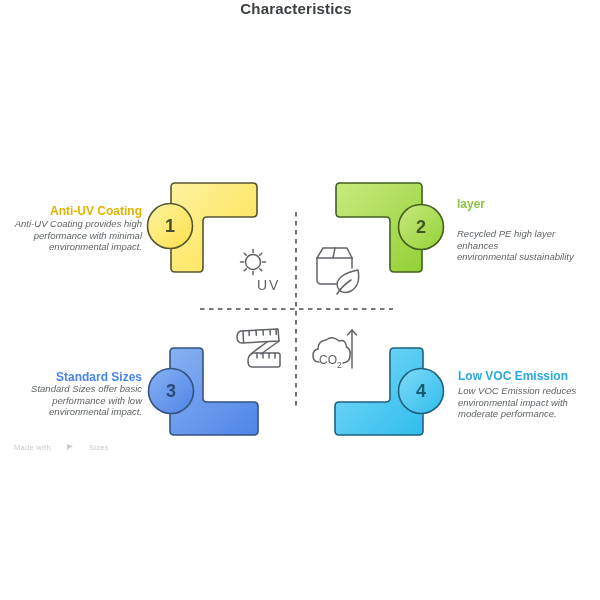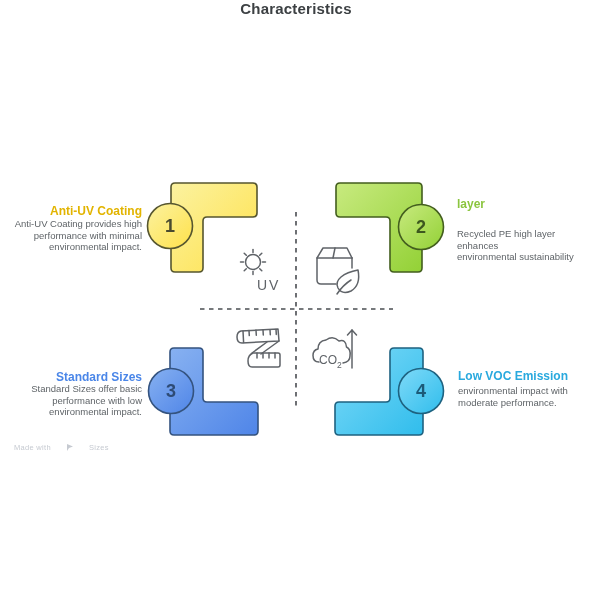--- a/index.html
+++ b/index.html
@@ -8,21 +8,21 @@
     font-family:"Liberation Sans", sans-serif; overflow:hidden;
   }
   .abs { position:absolute; }
 
   #page-title {
     left:0; top:135; width:592px; text-align:center;
     font-size:15px; font-weight:bold; color:#3C4043; letter-spacing:0.2px;
   }
 
   .q-title { font-weight:bold; font-size:12px; line-height:15px;margin-top:8px; }
-  .q-desc  { font-size:9.5px; line-height:11.5px; color:#5F6468; }
+  .q-desc  { font-size:9.5px; line-height:11.5px; color:#5F6468;font-style:italic; }
   .align-r { text-align:right; }
   .align-l { text-align:left; }
 
   .t-yellow { color:#E2B400; }
   .t-green  { color:#8BC53F; }
   .t-blue   { color:#4A86E8; }
   .t-cyan   { color:#29A9DE; }
 
   .shape-border { stroke-width:1.6; stroke-linejoin:round; }
   .num { font-family:"Liberation Sans", sans-serif; font-size:18px; font-weight:bold; }
@@ -118,20 +118,21 @@
     </defs>
     <path class="shape-border" stroke="#1E6280" fill="url(#gradC)" d="M64,3 H89 Q93,3 93,7 V86 Q93,90 89,90 H9 Q5,90 5,86 V61 Q5,57 9,57 H56 Q60,57 60,53 V7 Q60,3 64,3 Z"></path>
     <circle class="shape-border" stroke="#1E6280" fill="url(#gradC)" cx="91" cy="46" r="22.5"></circle>
     <text class="num" fill="#1C5A78" x="91" y="46" text-anchor="middle" dominant-baseline="central">4</text>
   </svg>
   <div class="abs q-title align-l t-cyan" style="left:458px;top:361px;width:135px;">
     <div>Low VOC Emission</div>
     <div></div>
   </div>
   <div class="abs q-desc align-l" style="left:458px;top:385px;width:140px;">
+    <div>Low VOC Emission reduces</div>
     <div>environmental impact with</div>
     <div>moderate performance.</div>
   </div>
 
   <svg class="abs" style="left:234px;top:242px;" width="52" height="52" viewBox="0 0 52 52">
     <circle class="icon-stroke" cx="19" cy="20" r="7.5"></circle>
     <g class="icon-stroke" stroke-width="1.4">
       <line x1="19" y1="7.5" x2="19" y2="10.5"></line>
       <line x1="19" y1="29.5" x2="19" y2="32.5"></line>
       <line x1="6.5" y1="20" x2="9.5" y2="20"></line>

